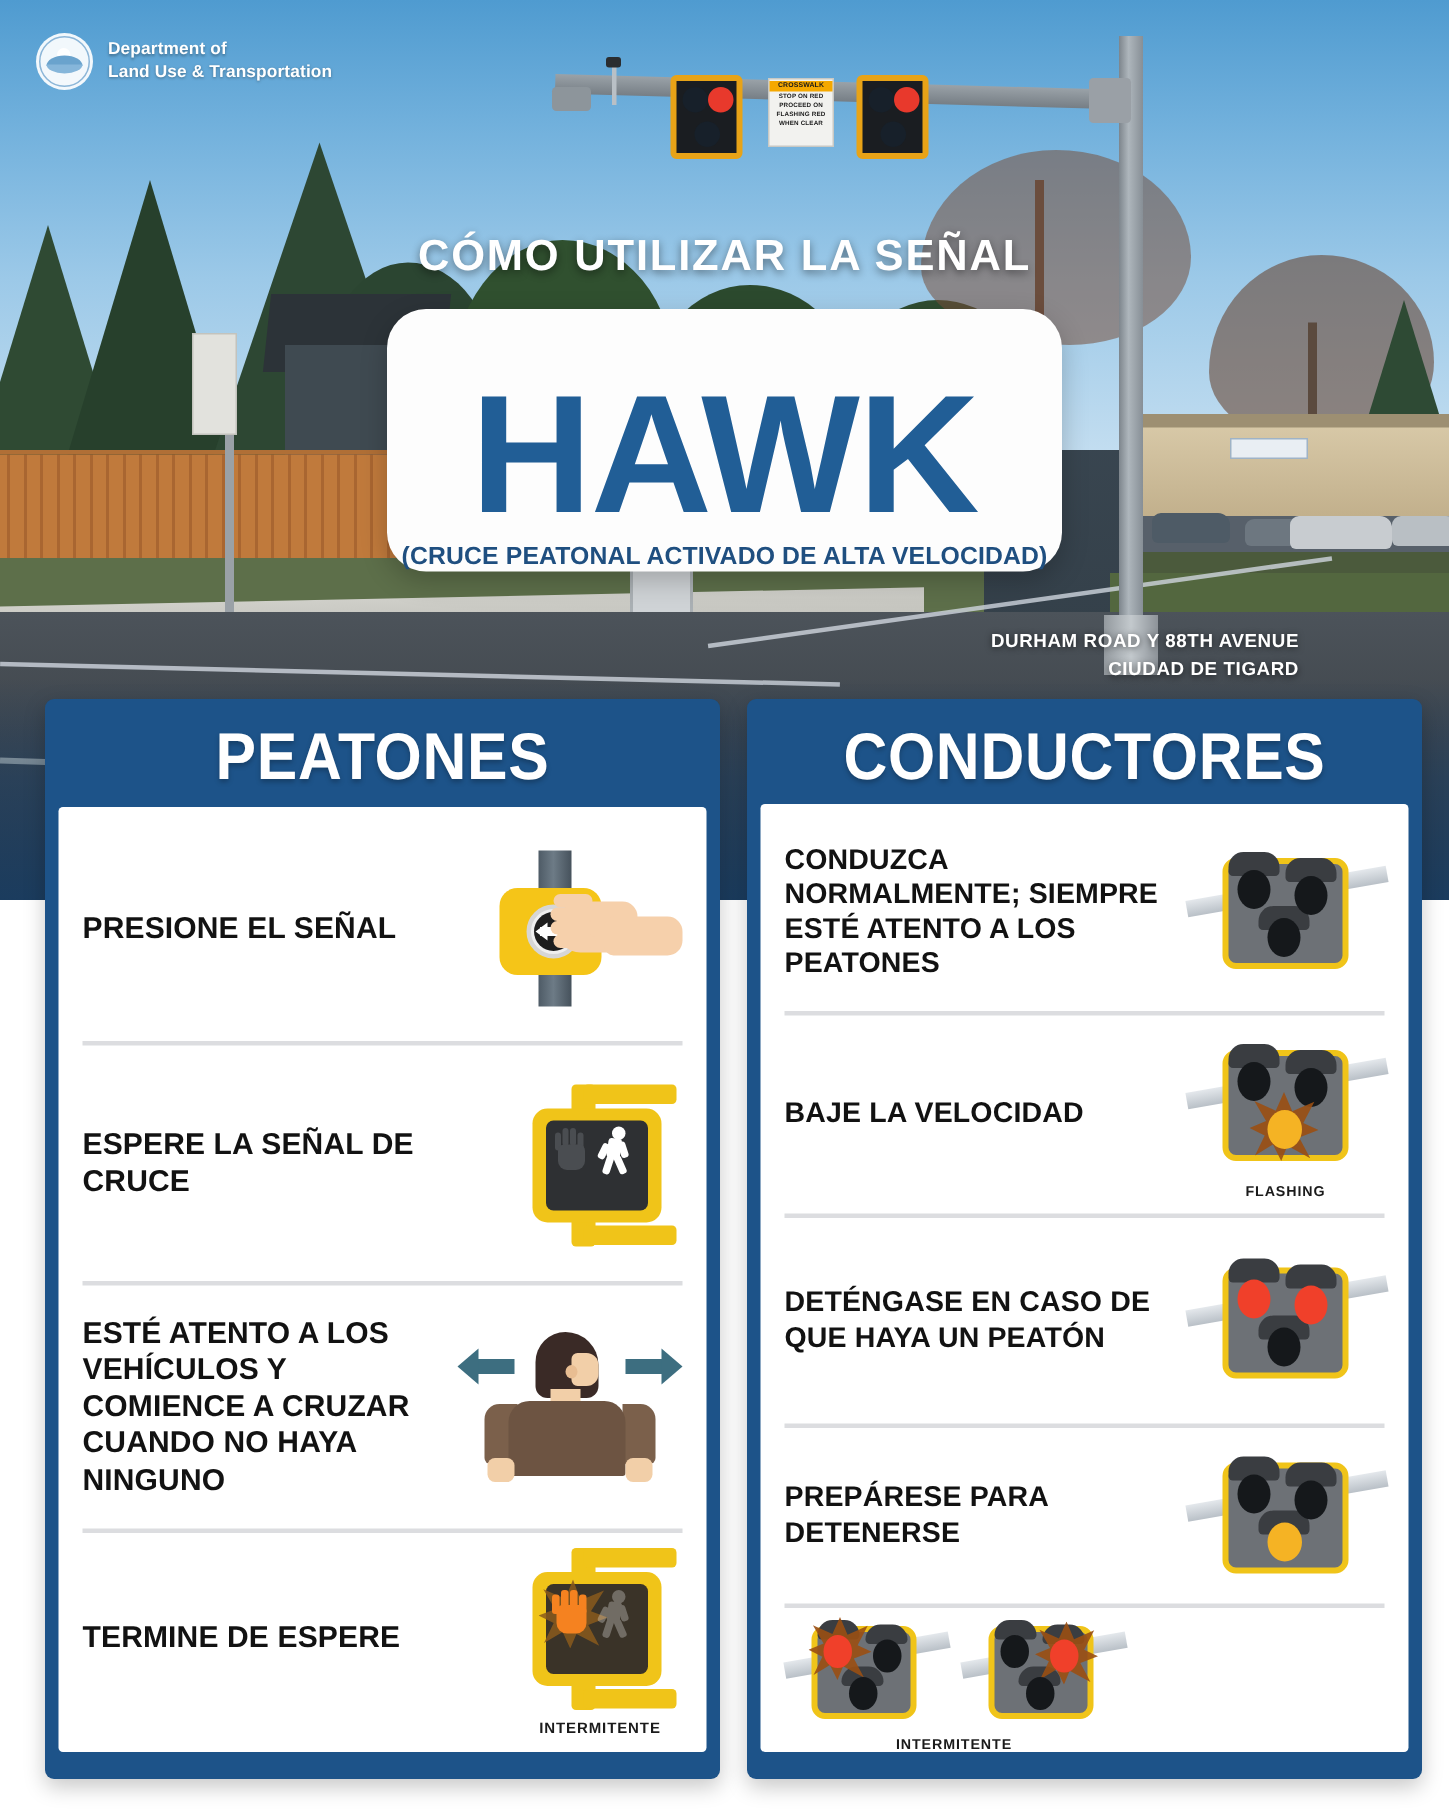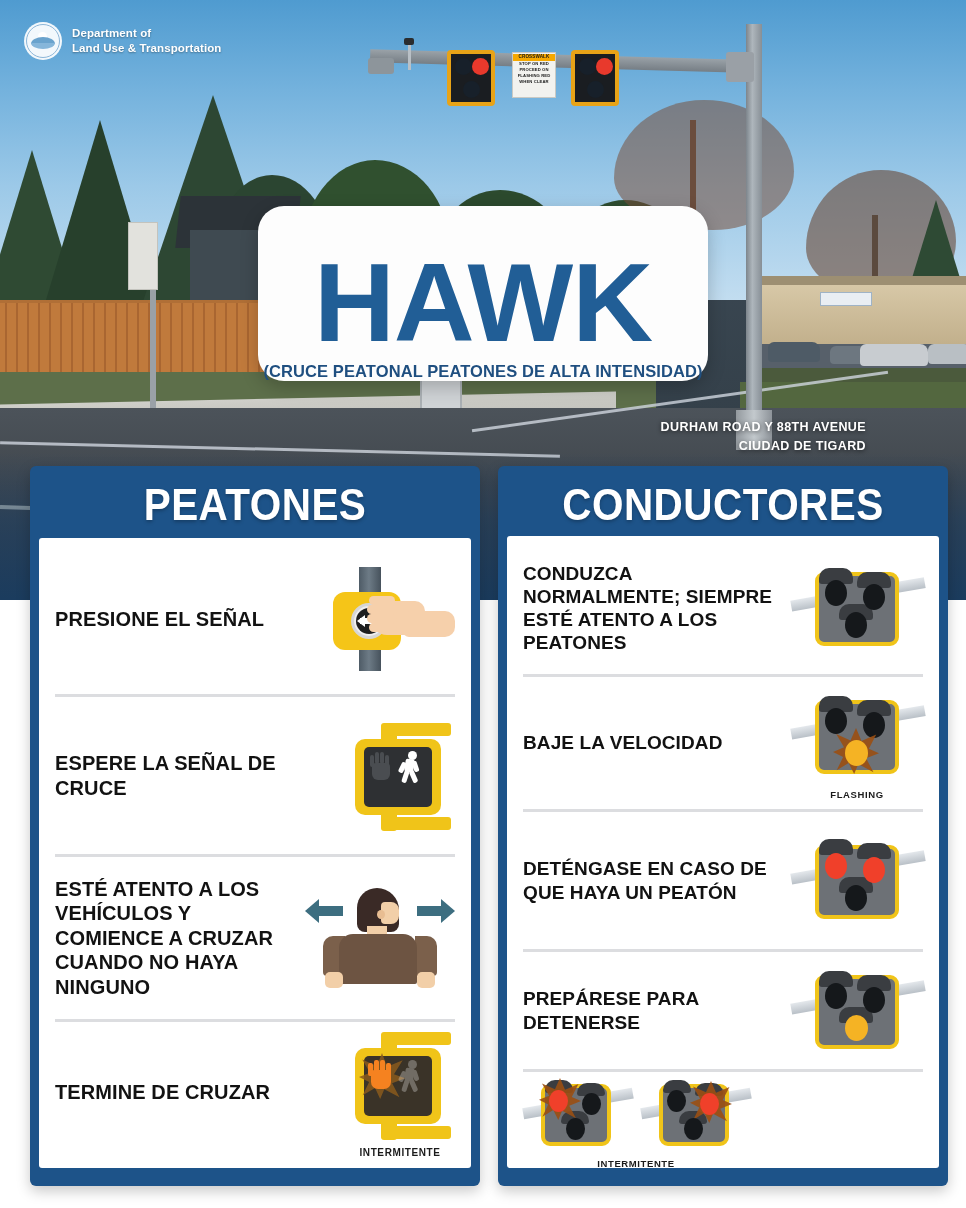--- a/index.html
+++ b/index.html
@@ -311,23 +311,24 @@
         <span class="dot"></span>
       <span class="wave1"></span>
         <span class="wave2"></span>
     </span>
     <div class="logo-text">
       <div>Department of</div>
       <div>Land Use &amp; Transportation</div>
     </div>
   </div>
 
+  <div class="kicker">CÓMO UTILIZAR LA SEÑAL</div>
   <div class="hawk-card">
     <div class="hawk-word">HAWK</div>
-    <div class="hawk-sub">(CRUCE PEATONAL PEATONES DE ALTA INTENSIDAD)</div>
+    <div class="hawk-sub">(CRUCE PEATONAL ACTIVADO DE ALTA VELOCIDAD)</div>
   </div>
   <div class="loc-cap">
     <div>DURHAM ROAD Y 88TH AVENUE</div>
     <div>CIUDAD DE TIGARD</div>
   </div>
 
   <div class="panel panel-left">
     <div class="panel-title">PEATONES</div>
     <div class="panel-body">
 
@@ -395,21 +396,21 @@
             <span class="slv slvL"></span>
               <span class="slv slvR"></span>
             <span class="torso"></span>
             <span class="hnd hndL"></span>
               <span class="hnd hndR"></span>
           </div>
         </div>
       </div>
 
       <div class="row" style="flex:1 1 auto;">
-        <div class="row-text">TERMINE DE CRUZAR</div>
+        <div class="row-text">TERMINE DE ESPERE</div>
         <div class="row-art">
           <div class="ps flashing">
             <span class="brk" style="left:36px; top:6px; width:16px; height:22px;"></span>
             <span class="brk" style="left:44px; top:6px; width:62px; height:13px;"></span>
             <span class="brk" style="left:36px; top:92px; width:16px; height:22px;"></span>
             <span class="brk" style="left:44px; top:100px; width:62px; height:13px;"></span>
             <span class="frame"></span>
             <span class="face"></span>
             <span class="spark"></span>
             <span class="walker" style="opacity:.28;">

